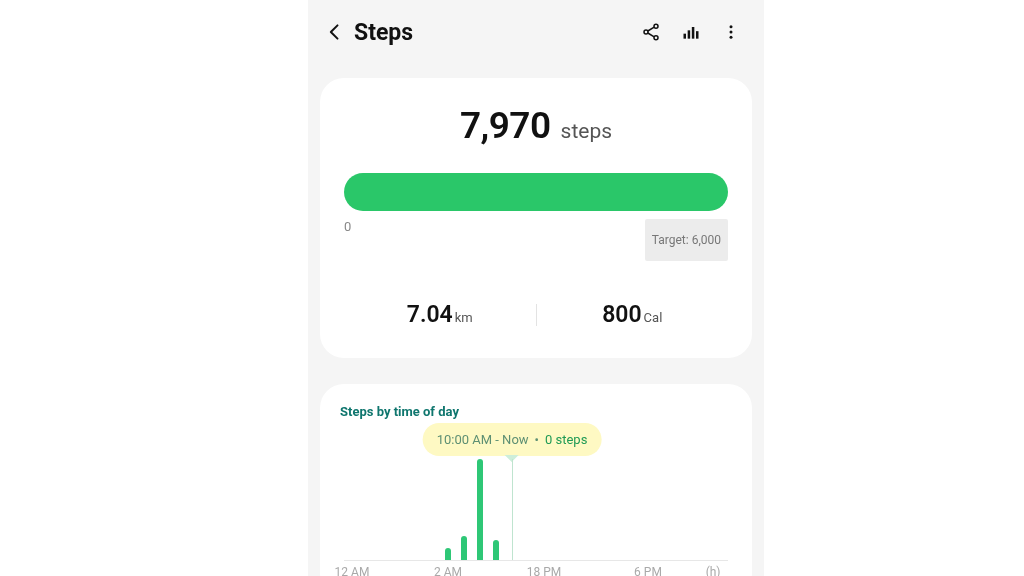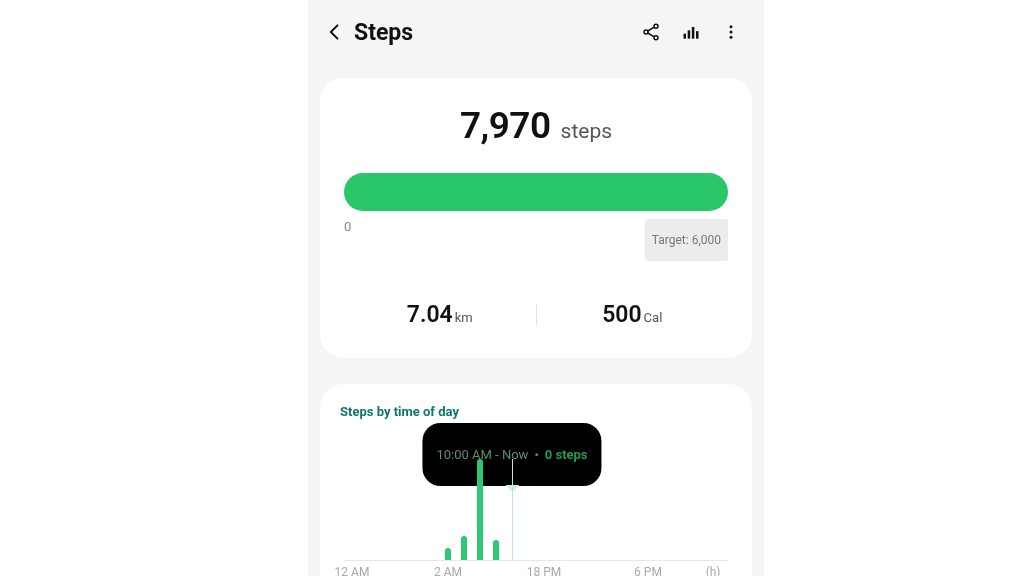--- a/index.html
+++ b/index.html
@@ -43,26 +43,26 @@
   .munit { font-size: 13px; color: #555; }
   .mdiv { width: 1px; height: 22px; background: #e3e3e3; align-self: center; }
 
   
   .card2 { background: #fff; border-radius: 24px; margin: 26px 12px 0 12px; padding: 20px 20px 12px 20px; }
   .c2title { font-size: 13px; font-weight: 700; color: #0f766e; }
 
   .chartwrap { position: relative; height: 162px; margin-top: 4px; }
   .tooltip {
     position: absolute; top: 0; left: 50%; transform: translateX(-50%);
-    background: #000000; border-radius: 18px; padding: 24px 14px;
+    background: #fef9c3; border-radius: 18px; padding: 9px 14px;
     font-size: 13px; white-space: nowrap; display: flex; align-items: center; gap: 6px;
   }
   .tt-time { color: #5d8f73; }
   .tt-sep { color: #5d8f73; }
-  .tt-val { color: #1f9a55; font-weight: 700; }
+  .tt-val { color: #1f9a55; font-weight: 400; }
   .tooltip::after {
     content: ""; position: absolute; bottom: -6px; left: 50%; transform: translateX(-50%);
     border-left: 7px solid transparent; border-right: 7px solid transparent;
     border-top: 7px solid #cdeeda;
   }
 
   .chart { position: absolute; left: 4px; right: 4px; bottom: 24px; top: 36px; border-bottom: 1px solid #e7e7e7; }
   .nowline { position: absolute; top: 0; bottom: 0; width: 1px; background: #bfe4cf; }
   .xlabels { position: absolute; left: 4px; right: 4px; bottom: 0; height: 20px; display: flex; font-size: 12px; color: #a9a9a9; }
   .xlabels span { position: absolute; transform: translateX(-50%); }
@@ -122,21 +122,21 @@
         </div>
       </div>
 
       <div class="metrics">
         <div class="metric">
           <span class="mval">7.04</span>
           <span class="munit">km</span>
         </div>
         <div class="mdiv"></div>
         <div class="metric">
-          <span class="mval">500</span>
+          <span class="mval">800</span>
           <span class="munit">Cal</span>
         </div>
       </div>
     </div>
 
     <div class="card2">
       <div class="c2title">Steps by time of day</div>
 
       <div class="chartwrap">
         <div class="tooltip" id="tooltip" style="left: 172px;">

